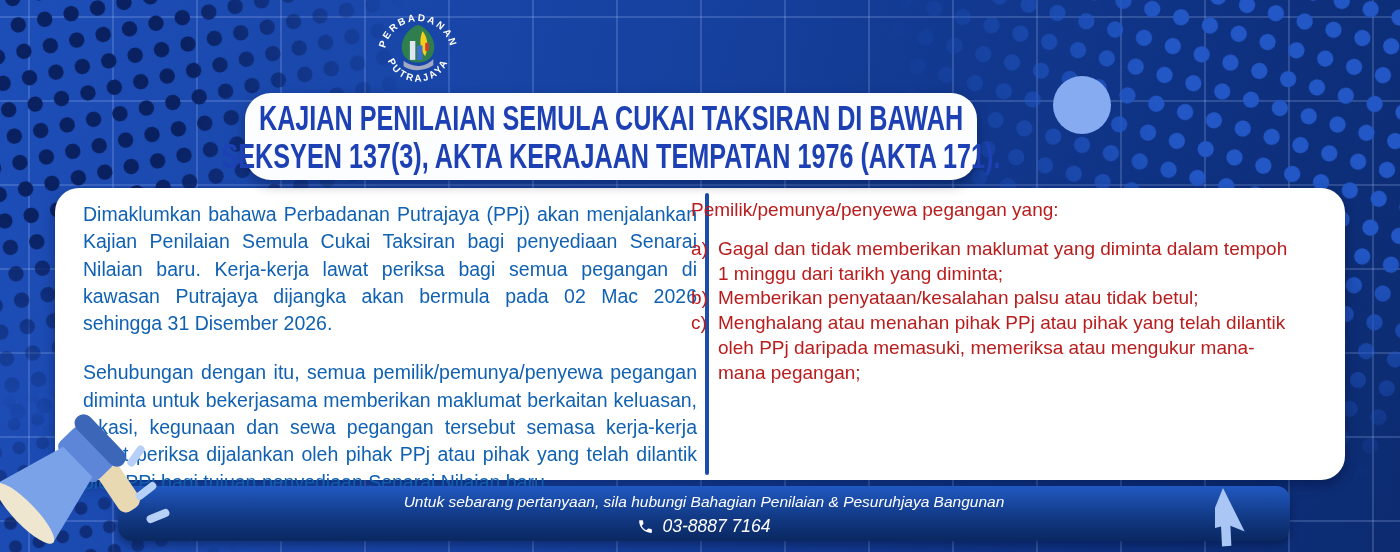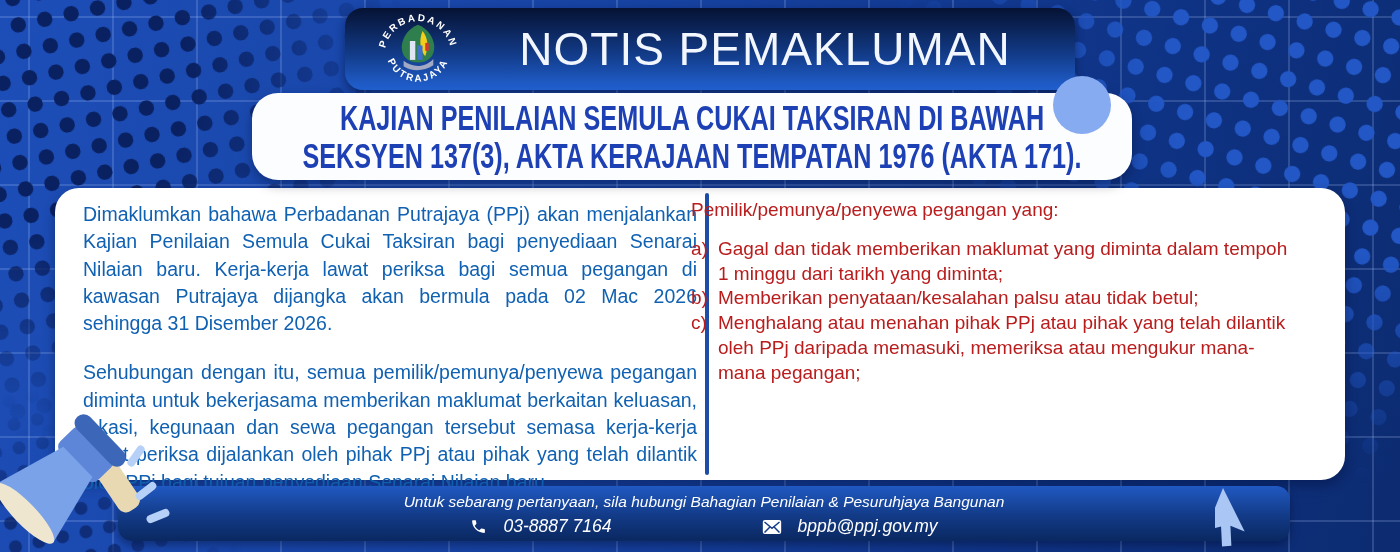--- a/index.html
+++ b/index.html
@@ -38,21 +38,21 @@
   }
   .header-bar{
     position:absolute;left:345px;top:8px;width:730px;height:82px;border-radius:18px;
     background:linear-gradient(180deg,#061233 0%,#123a86 55%,#2161d2 100%);
     box-shadow:0 4px 10px rgba(3,10,40,.45);
     display:flex;align-items:center;justify-content:center;padding-left:110px;box-sizing:border-box;
   }
   .header-title{font-size:46px;color:#f2f6ff;letter-spacing:1px;white-space:nowrap;}
   .logo{position:absolute;left:372px;top:5px;width:92px;height:90px;z-index:4;}
   .subject-box{
-    position:absolute;left:252px;top:93px;width:880px;height:87px;background:#fcfdff;border-radius:26px;
+    position:absolute;left:245px;top:93px;width:732px;height:87px;background:#fcfdff;border-radius:26px;
     box-shadow:0 5px 12px rgba(3,10,40,.35);z-index:3;
     display:flex;flex-direction:column;align-items:center;justify-content:center;
   }
   .subject-line{
     font-weight:bold;color:#1d40b4;font-size:35px;line-height:38px;white-space:nowrap;
     transform:scaleX(.72);transform-origin:50% 50%;letter-spacing:0;
   }
   .accent-circle{position:absolute;left:1053px;top:76px;width:58px;height:58px;border-radius:50%;background:#86abf0;z-index:5;}
   .panel{
     position:absolute;left:55px;top:188px;width:1290px;height:292px;background:#ffffff;border-radius:24px;
@@ -71,41 +71,38 @@
   .rc-label{width:27px;flex:none;}
   .rc-text{flex:1;}
   .rc-closing{margin-top:19px;text-align:justify;}
   .footer-bar{
     position:absolute;left:118px;top:486px;width:1172px;height:55px;border-radius:14px;
     background:linear-gradient(180deg,#2159c2 0%,#123a86 55%,#0a2861 100%);
     box-shadow:0 4px 8px rgba(3,10,40,.4);color:#ffffff;z-index:6;font-style:italic;
   }
   .footer-line1{text-align:center;font-size:15.5px;margin-top:7px;}
   .footer-line2{display:flex;justify-content:center;align-items:center;gap:150px;margin-top:5px;font-size:17.5px;}
-  .contact-group{display:flex;align-items:center;gap:16px;}
+  .contact-group{display:flex;align-items:center;gap:8px;}
   .megaphone{position:absolute;left:-18px;top:383px;width:230px;height:175px;z-index:9;}
   .dash{position:absolute;background:#b7d0f7;border-radius:4px;width:24px;height:8px;z-index:9;}
   .dash1{left:124px;top:452px;transform:rotate(-55deg);}
   .dash2{left:134px;top:487px;transform:rotate(-38deg);}
   .dash3{left:146px;top:512px;transform:rotate(-22deg);}
   .cursor{position:absolute;left:1215px;top:486px;z-index:10;}
 </style>
 </head>
 <body>
 
 <div class="stage">
 
   <div class="grid"></div>
   <div class="dots-tl"></div>
   <div class="dots-bl"></div>
   <div class="dots-tr"></div>
 
-  <div class="header-bar">
-    <div class="header-title">NOTIS PEMAKLUMAN</div>
-  </div>
 
   <svg class="logo" viewBox="0 0 100 100">
     <defs>
       <path id="arcTop" d="M13,55 A37,37 0 0 1 87,55"></path>
       <path id="arcBot" d="M16,61 A36,36 0 0 0 84,61"></path>
     </defs>
     <text font-size="11" font-weight="bold" fill="#ffffff" letter-spacing="2.4">
       <textPath href="#arcTop" startOffset="50%" text-anchor="middle">PERBADANAN</textPath>
     </text>
     <text font-size="11" font-weight="bold" fill="#ffffff" letter-spacing="2.4">
@@ -150,27 +147,20 @@
 
   <div class="footer-bar">
     <div class="footer-line1">Untuk sebarang pertanyaan, sila hubungi Bahagian Penilaian &amp; Pesuruhjaya Bangunan</div>
     <div class="footer-line2">
       <div class="contact-group">
         <svg width="17" height="17" viewBox="0 0 24 24">
           <path fill="#ffffff" d="M6.62 10.79c1.44 2.83 3.76 5.14 6.59 6.59l2.2-2.21c.27-.27.67-.36 1.02-.24 1.12.37 2.33.57 3.57.57.55 0 1 .45 1 1V20c0 .55-.45 1-1 1-9.39 0-17-7.61-17-17 0-.55.45-1 1-1h3.5c.55 0 1 .45 1 1 0 1.25.2 2.45.57 3.57.11.35.03.74-.25 1.02l-2.2 2.2z"></path>
         </svg>
         <span>03-8887 7164</span>
       </div>
-      <div class="contact-group">
-        <svg width="20" height="16" viewBox="0 0 24 19">
-          <rect x="1" y="1" width="22" height="17" rx="2.5" fill="#ffffff"></rect>
-          <path d="M3 3.5 L12 11 L21 3.5 M3 16 L9.5 9.5 M21 16 L14.5 9.5" stroke="#123a86" stroke-width="1.8" fill="none"></path>
-        </svg>
-        <span>bppb@ppj.gov.my</span>
-      </div>
     </div>
   </div>
 
   <svg class="megaphone" viewBox="0 0 230 175">
     <g transform="rotate(-44 85 95)">
       <rect x="104" y="108" width="24" height="56" rx="9" fill="#e9d9b2" transform="rotate(10 116 136)"></rect>
       <rect x="98" y="64" width="34" height="54" rx="8" fill="#5d86d8"></rect>
       <rect x="126" y="58" width="18" height="66" rx="9" fill="#3c66b8"></rect>
       <path d="M30,50 L104,70 L104,112 L30,132 Z" fill="#7aa2e8"></path>
       <ellipse cx="30" cy="91" rx="11" ry="41" fill="#efe6cf"></ellipse>

